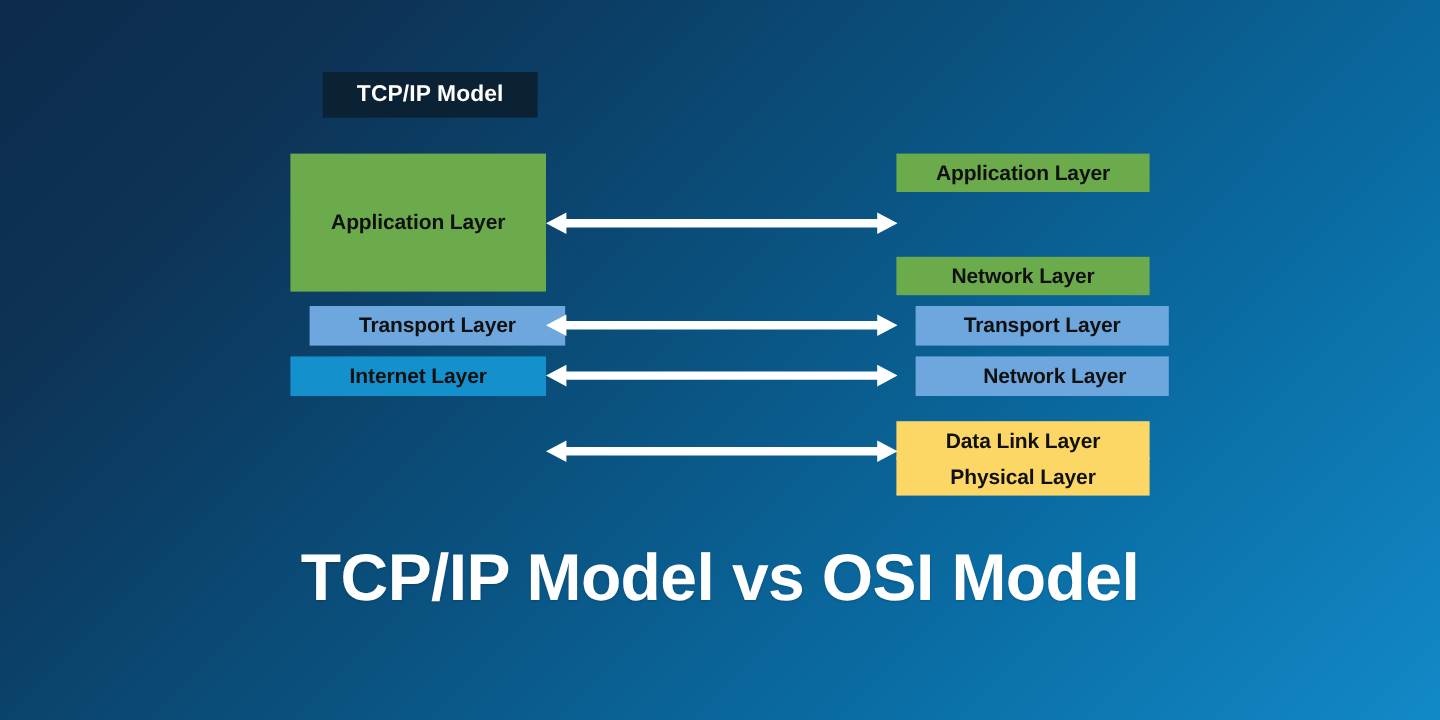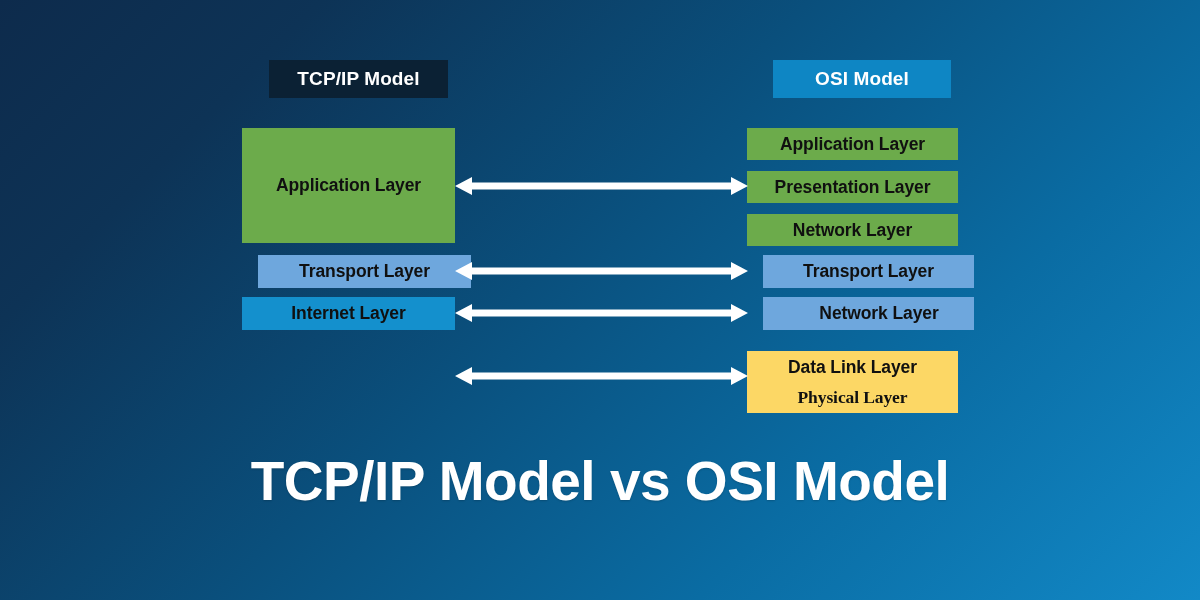--- a/index.html
+++ b/index.html
@@ -64,21 +64,21 @@
   #tcp-nal { top:341px;  height:76px;  }
 
   
   .osi-col { left:747px; width:211px; }
   #osi-app { top:128px; height:32px; }
   #osi-pre { top:171px; height:32px; }
   #osi-ses { top:214px; height:32px; }
   #osi-tra { top:255px; height:33px; }
   #osi-net { top:297px; height:33px;padding-left:21px; }
   #osi-dat { top:351px; height:32px; }
-  #osi-phy { top:381px; height:32px;font-family:Liberation Serif, serif; }
+  #osi-phy { top:381px; height:32px; }
 
   
   .arrow-wrap {
     position:absolute;
     left:455px; width:293px; height:22px;
   }
   .arrow-wrap svg { display:block; width:293px; height:22px; }
   #arw-1 { top:175px; }
   #arw-2 { top:260px; }
   #arw-3 { top:302px; }
@@ -97,32 +97,30 @@
     text-shadow:0 1px 2px rgba(0,0,0,.18);
   }
 </style>
 </head>
 <body>
 
 <div id="stage">
 
   <div id="hdr-tcp" class="col-header">TCP/IP Model</div>
 
-  <div id="hdr-osi" class="col-header">OSI Model</div>
 
   <div id="tcp-app" class="layer tcp-col c-green">Application Layer</div>
 
   <div id="tcp-tra" class="layer tcp-col c-blue">Transport Layer</div>
 
   <div id="tcp-int" class="layer tcp-col c-cyan">Internet Layer</div>
 
 
   <div id="osi-app" class="layer osi-col c-green">Application Layer</div>
 
-  <div id="osi-pre" class="layer osi-col c-green">Presentation Layer</div>
 
   <div id="osi-ses" class="layer osi-col c-green">Network Layer</div>
 
   <div id="osi-tra" class="layer osi-col c-blue">Transport Layer</div>
 
   <div id="osi-net" class="layer osi-col c-blue">Network Layer</div>
 
   <div id="osi-dat" class="layer osi-col c-yellow">Data Link Layer</div>
 
   <div id="osi-phy" class="layer osi-col c-yellow">Physical Layer</div>

